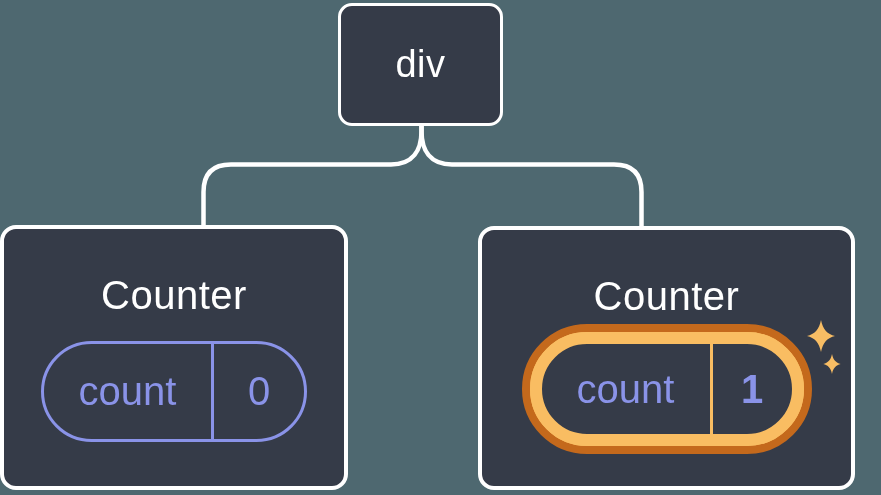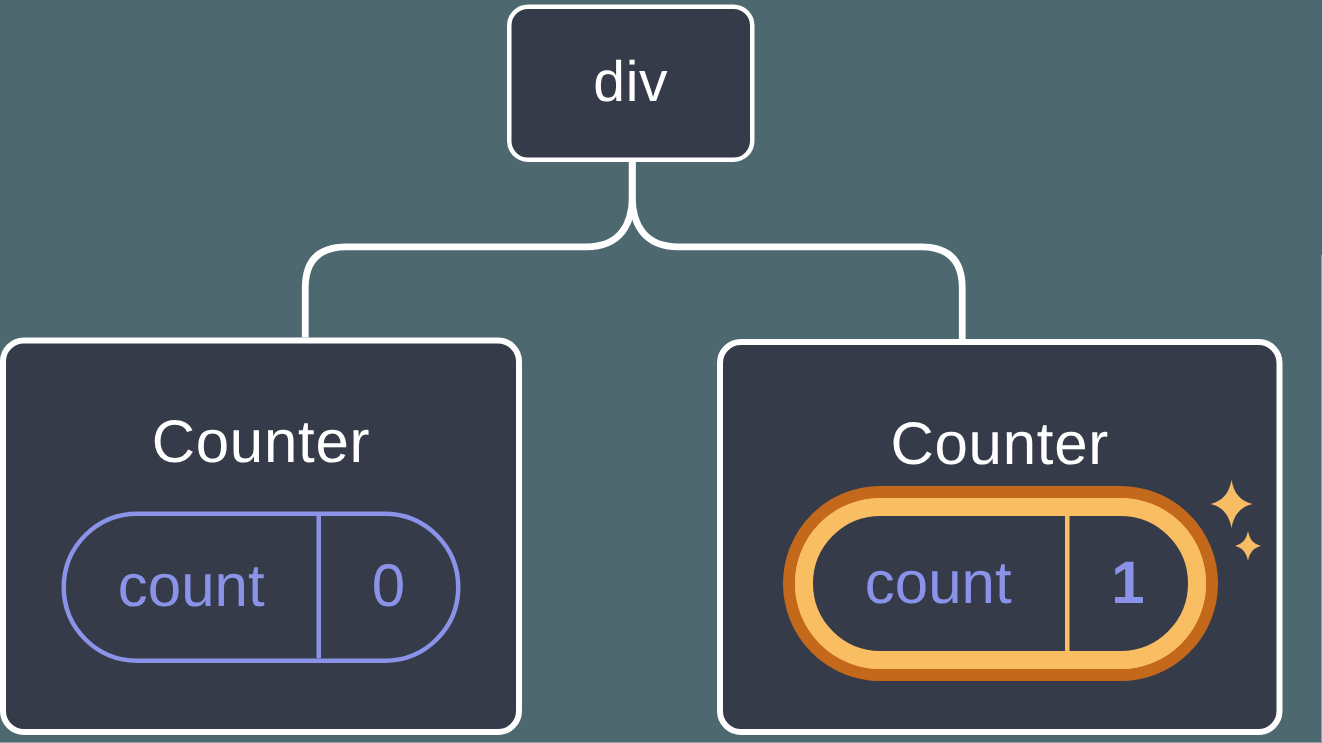--- a/index.html
+++ b/index.html
@@ -14,21 +14,21 @@
   }
   *{margin:0;padding:0;box-sizing:border-box;}
   html,body{width:881px;height:495px;overflow:hidden;}
   body{font-family:"Liberation Sans", sans-serif;}
   .stage{
     position:relative;width:881px;height:495px;
     background:var(--background);
   }
   svg.overlay{position:absolute;left:0;top:0;width:881px;height:495px;pointer-events:none;}
   .node-root{
-    position:absolute;left:338px;top:3px;width:165px;height:105px;
+    position:absolute;left:338px;top:3px;width:165px;height:123px;
     background:var(--node-fill);
     border:3.5px solid var(--node-border);
     border-radius:14px;
     display:flex;align-items:center;justify-content:center;
     color:#FFFFFF;font-size:38px;letter-spacing:0.5px;
   }
   .card{
     position:absolute;
     background:var(--node-fill);
     border:4px solid var(--node-border);

